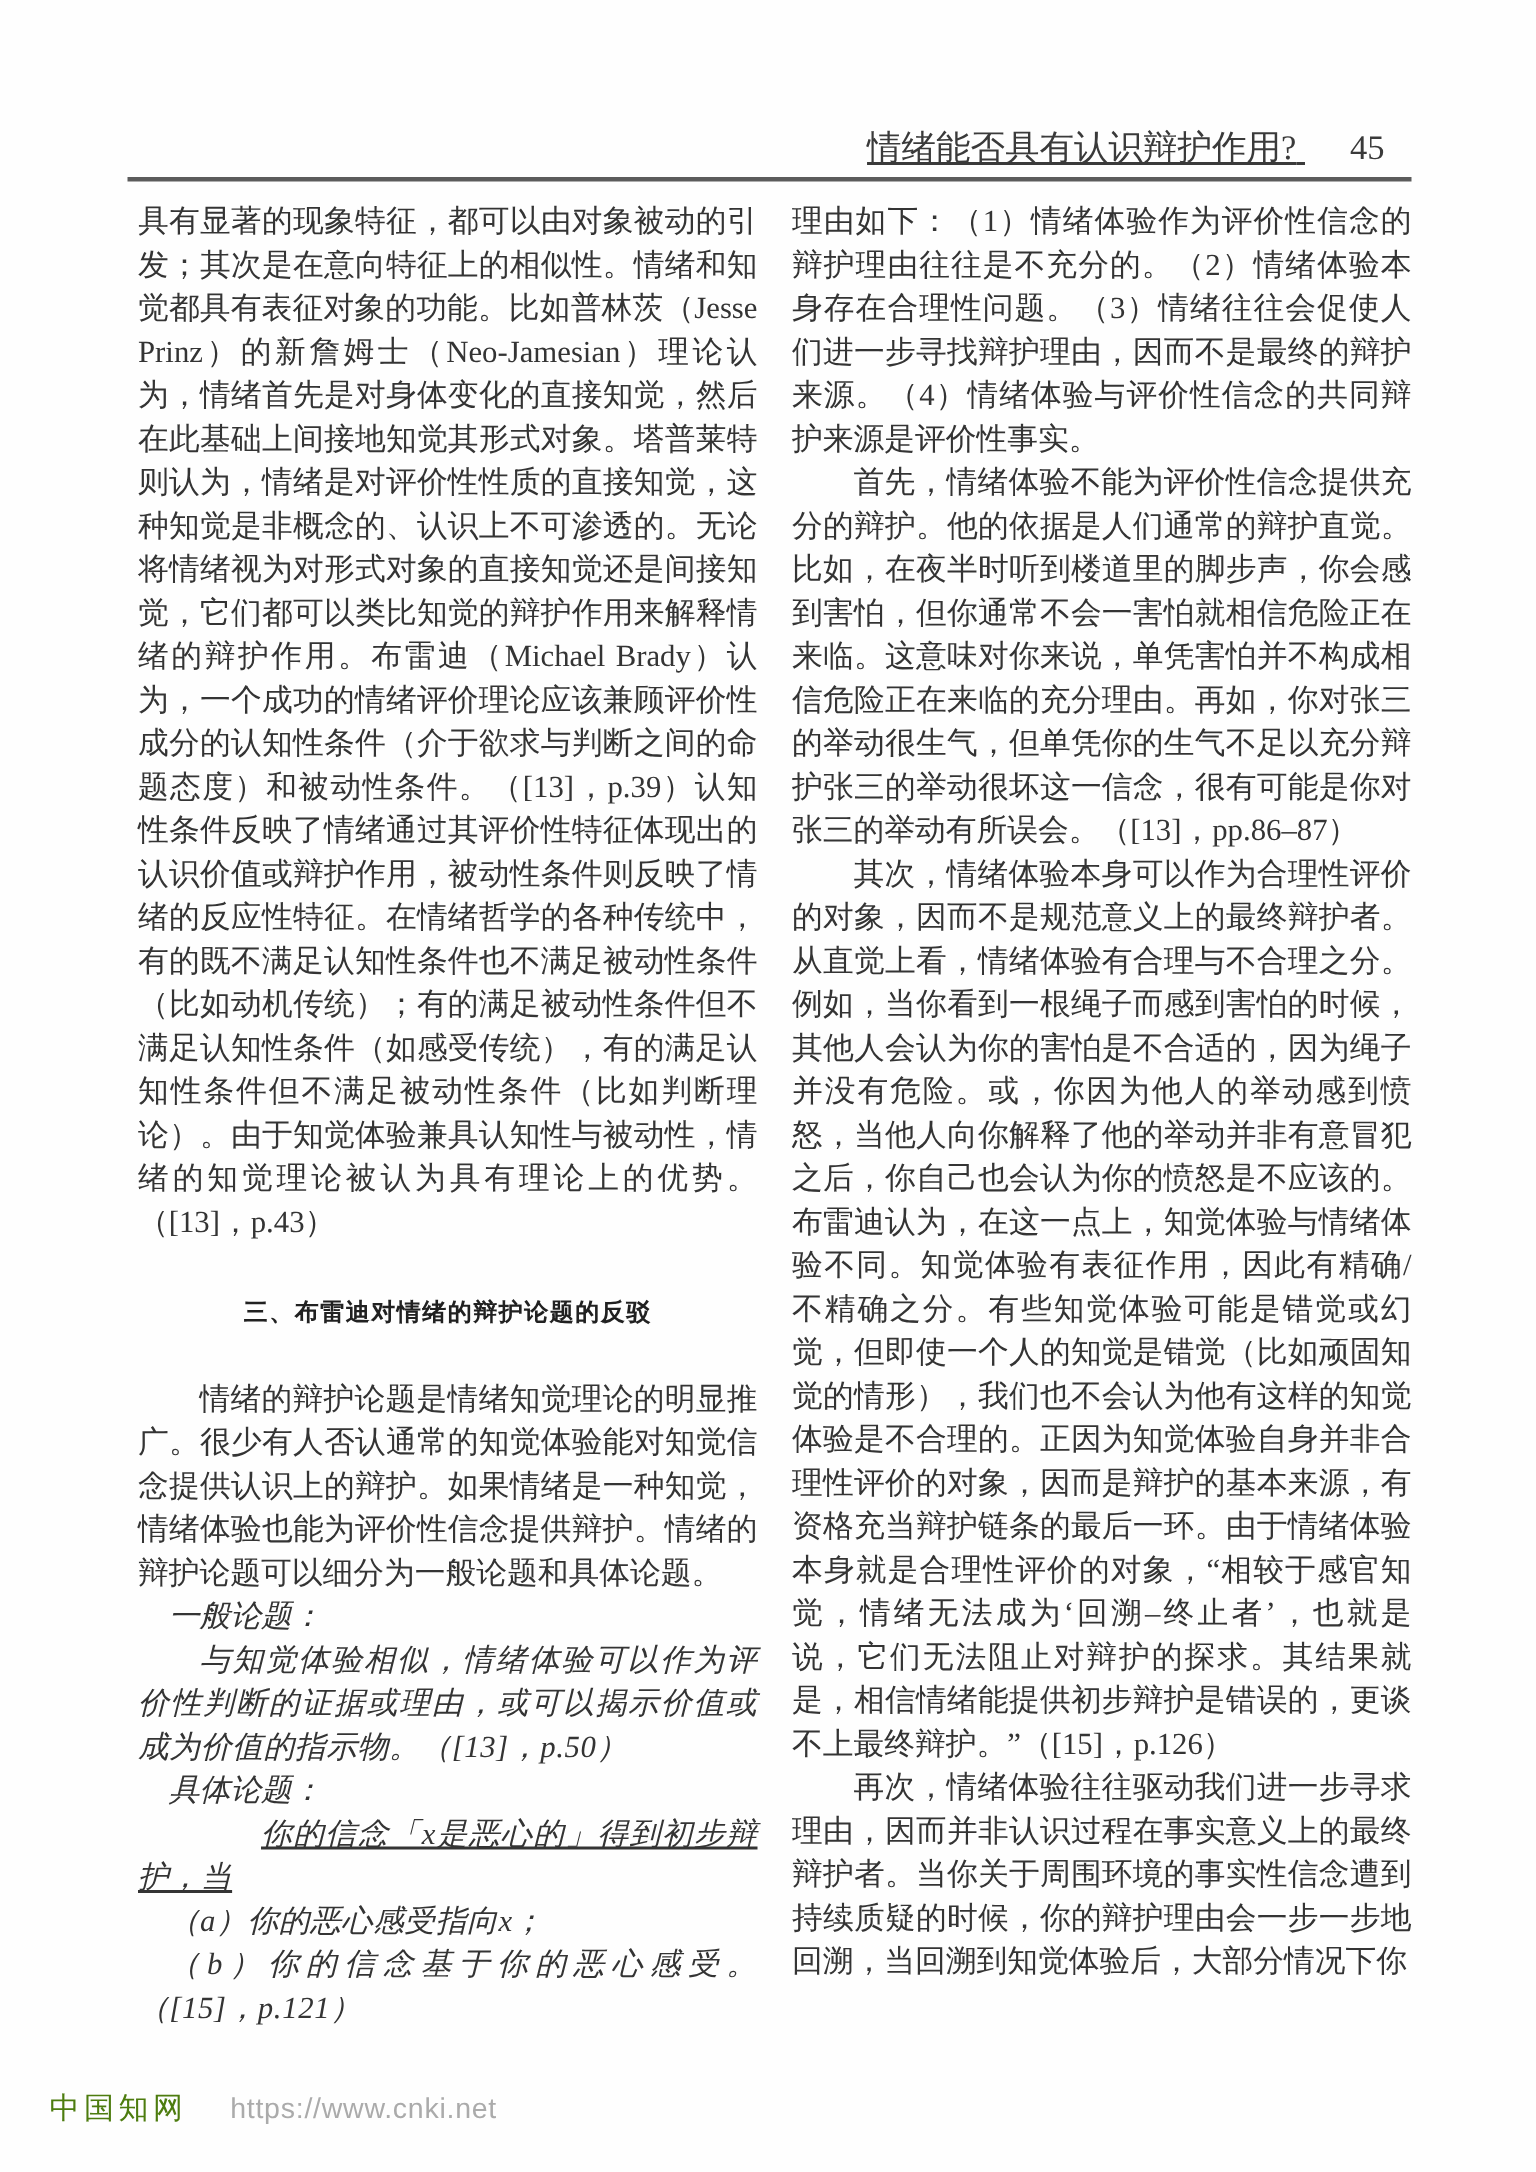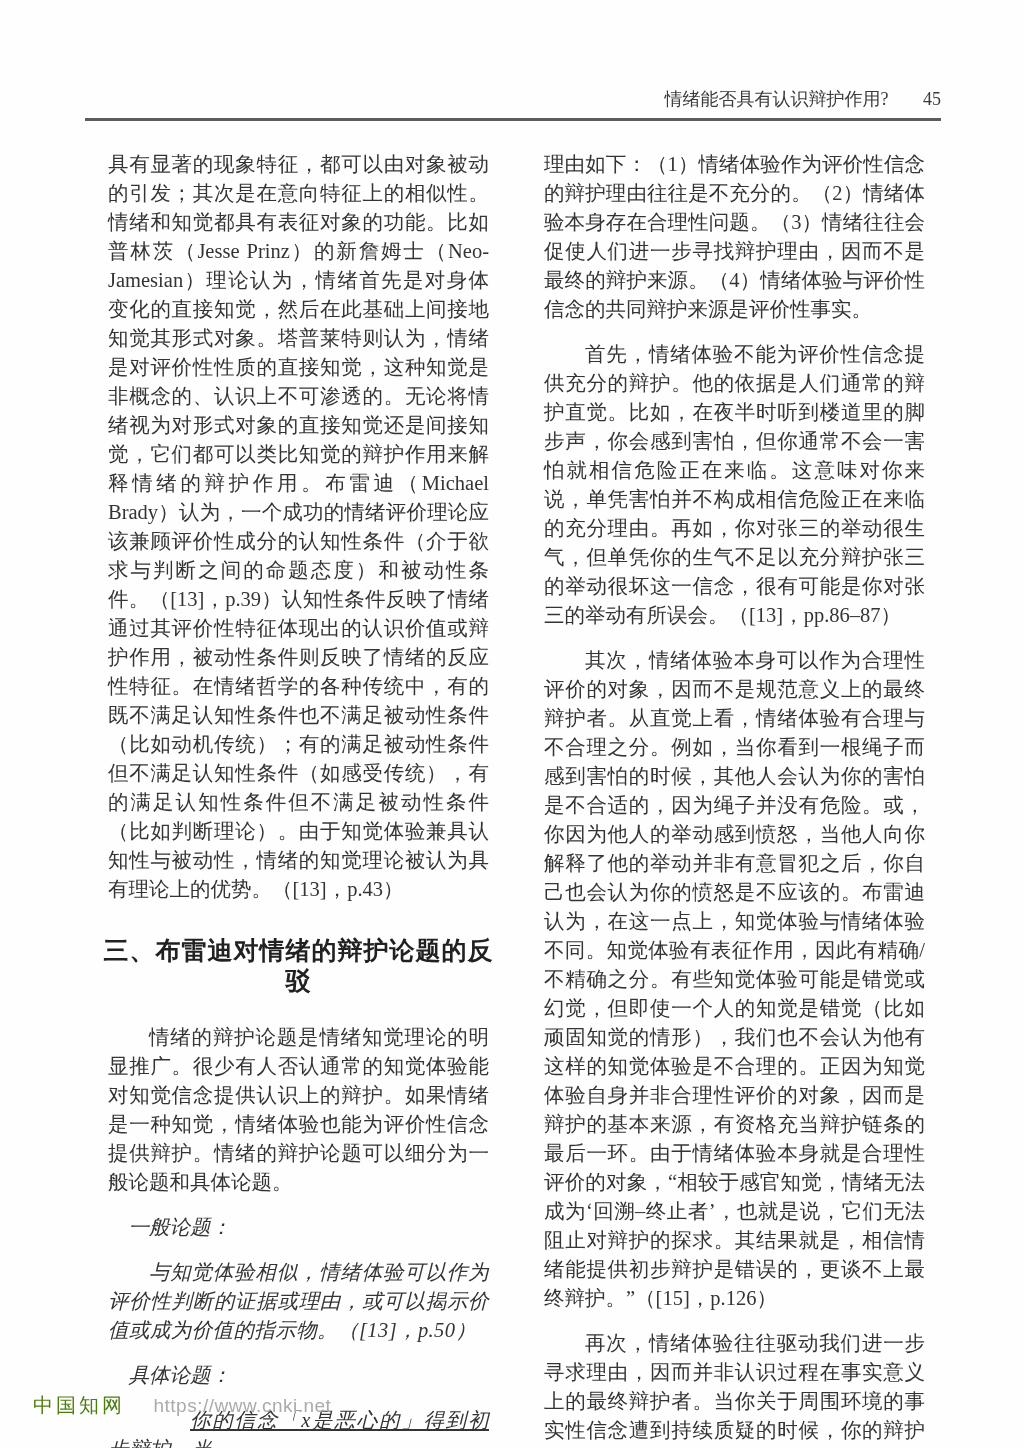--- a/index.html
+++ b/index.html
@@ -14,27 +14,28 @@
     margin: 0 auto;
     background: #fefefe;
     overflow: hidden;
     font-family: "Liberation Serif", "DejaVu Serif", serif;
     color: #343434;
   }
   
   .page-header {
     position: absolute;
     top: 88px;
-    left: 85px;
+    left: 67px;
     width: 856px;
     text-align: right;
-    font-size: 18px;
+    font-size: 23px;
     line-height: 22px;
     color: #3a3a3a;
     white-space: nowrap;
+    text-decoration: underline;
   }
   .page-number {
     display: inline-block;
     margin-left: 30px;
   }
   .header-rule {
     position: absolute;
     top: 118px;
     left: 85px;
     width: 856px;
@@ -48,34 +49,34 @@
     left: 92px;
     width: 849px;
     display: flex;
     gap: 23px;
   }
   .col {
     width: 413px;
     flex: 0 0 413px;
   }
   .col p {
-    margin: 16px;
+    margin: 0;
     font-size: 20.5px;
     line-height: 29px;
     text-align: justify;
     text-justify: inter-ideograph;
     overflow-wrap: break-word;
   }
   .indent   { text-indent: 2em; }
   .label    { text-indent: 1em; font-style: italic; }
   .section-heading {
     margin: 31px 0 28px 0;
     font-family: "Liberation Sans", "DejaVu Sans", sans-serif;
     font-weight: 700;
-    font-size: 25px;
+    font-size: 16px;
     line-height: 30px;
     text-align: center;
     color: #212121;
     letter-spacing: 1px;
   }
   
   .quote {
     font-style: italic;
     font-size: 20px;
     letter-spacing: 0.02em;

